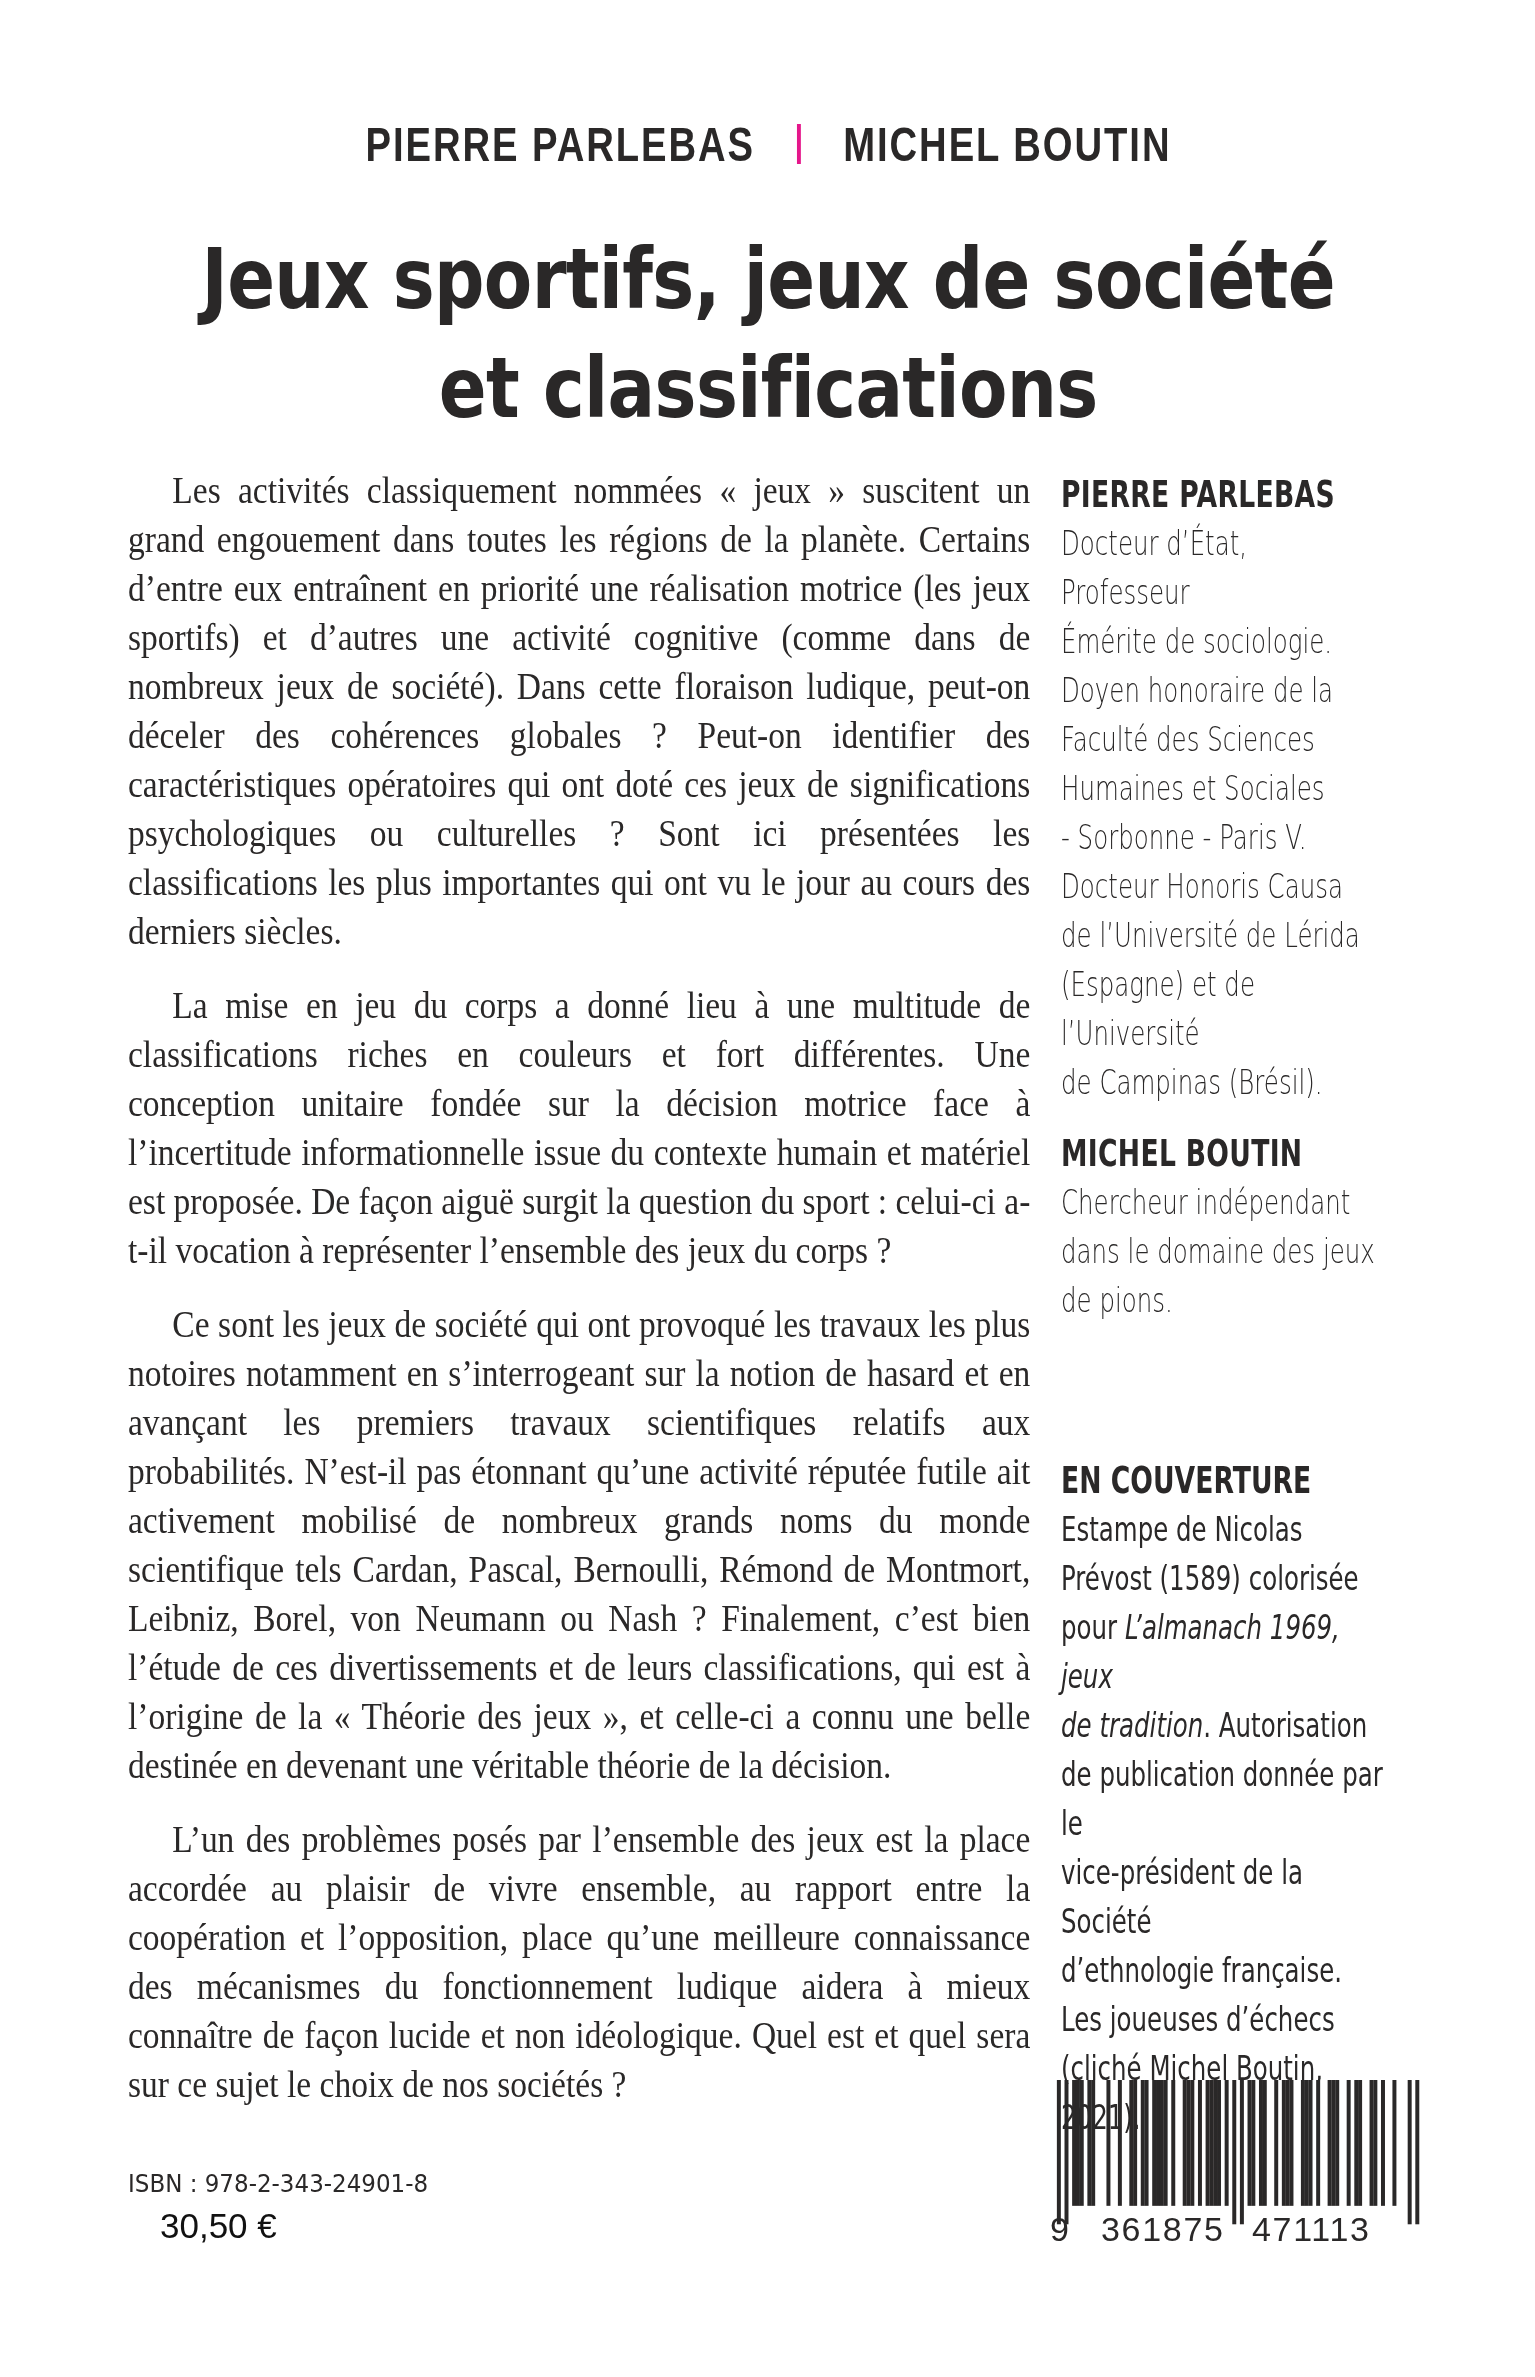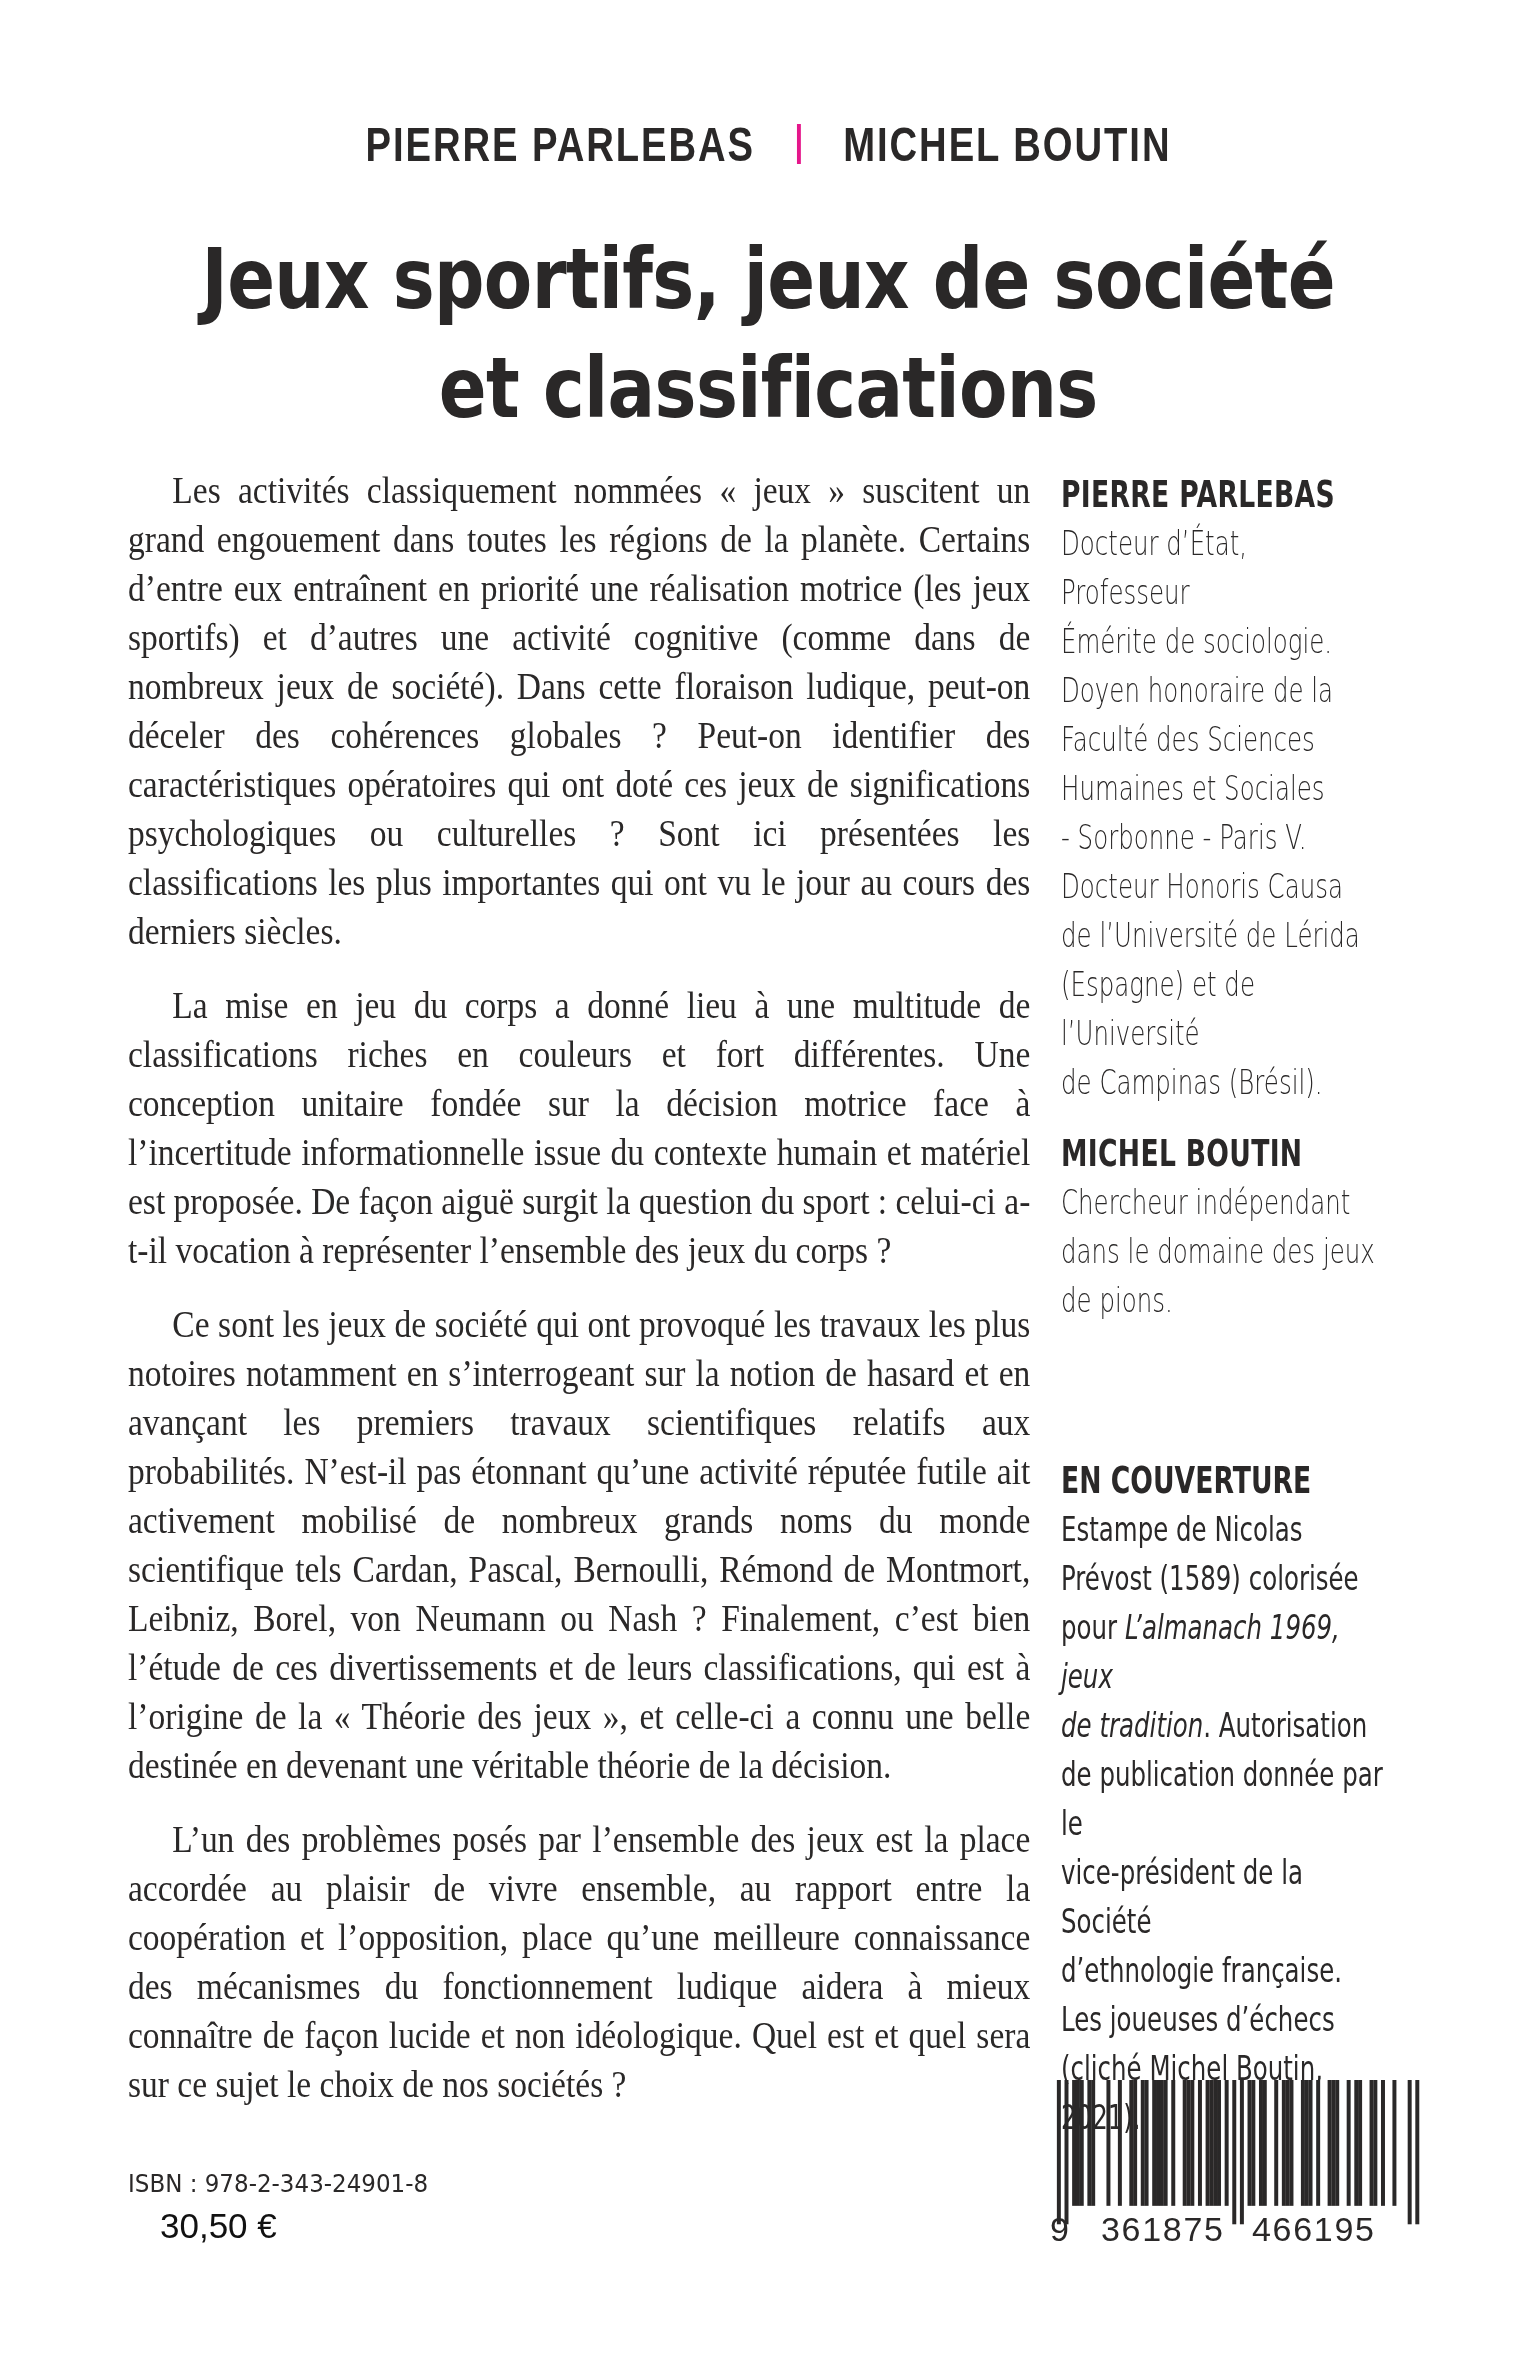--- a/index.html
+++ b/index.html
@@ -172,14 +172,14 @@
     <rect x="368.1818181818182" y="0" width="4.745454545454546" height="150" fill="#2a2828"></rect>
     <rect x="381.81818181818187" y="0" width="4.745454545454546" height="150" fill="#2a2828"></rect>
     <rect x="386.3636363636364" y="0" width="4.745454545454546" height="150" fill="#2a2828"></rect>
     <rect x="395.4545454545455" y="0" width="4.745454545454546" height="150" fill="#2a2828"></rect>
     <rect x="409.0909090909091" y="0" width="4.745454545454546" height="150" fill="#2a2828"></rect>
     <rect x="427.2727272727273" y="0" width="4.745454545454546" height="172" fill="#2a2828"></rect>
     <rect x="436.3636363636364" y="0" width="4.745454545454546" height="172" fill="#2a2828"></rect>
   </svg>
 <div class="barcode-digits" style="left:1050px">9</div>
 <div class="barcode-digits" style="left:1101px; letter-spacing:1.7px">361875</div>
-<div class="barcode-digits" style="left:1252px; letter-spacing:1.7px">466195</div>
+<div class="barcode-digits" style="left:1252px; letter-spacing:1.7px">471113</div>
 
 
 </body></html>

